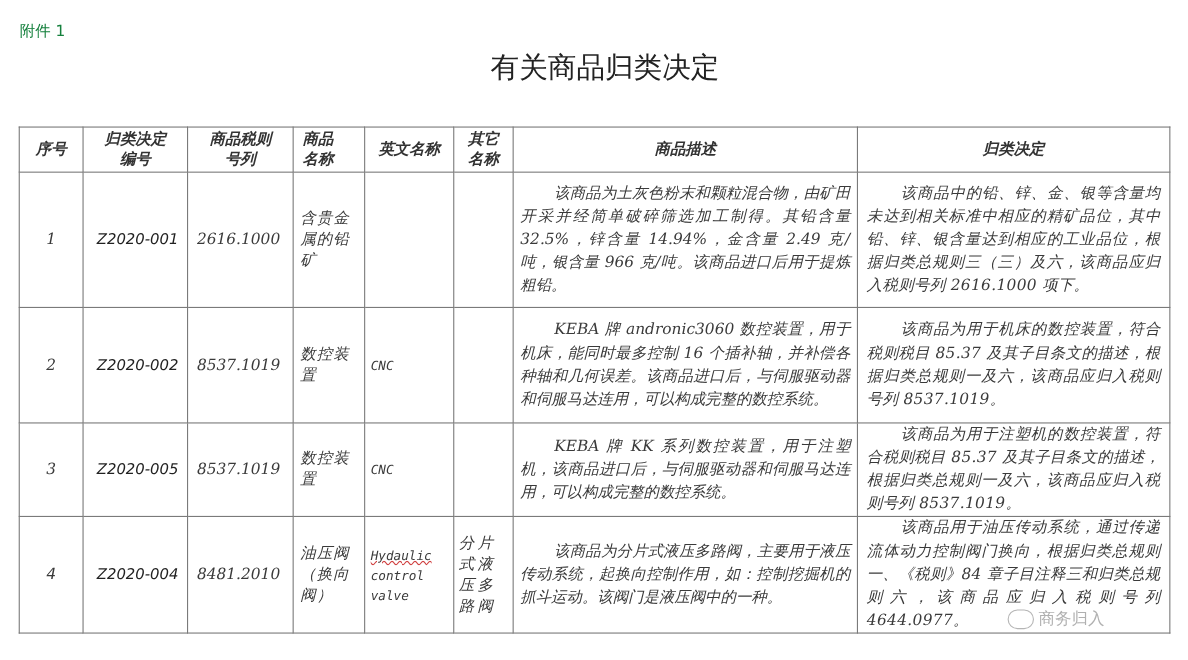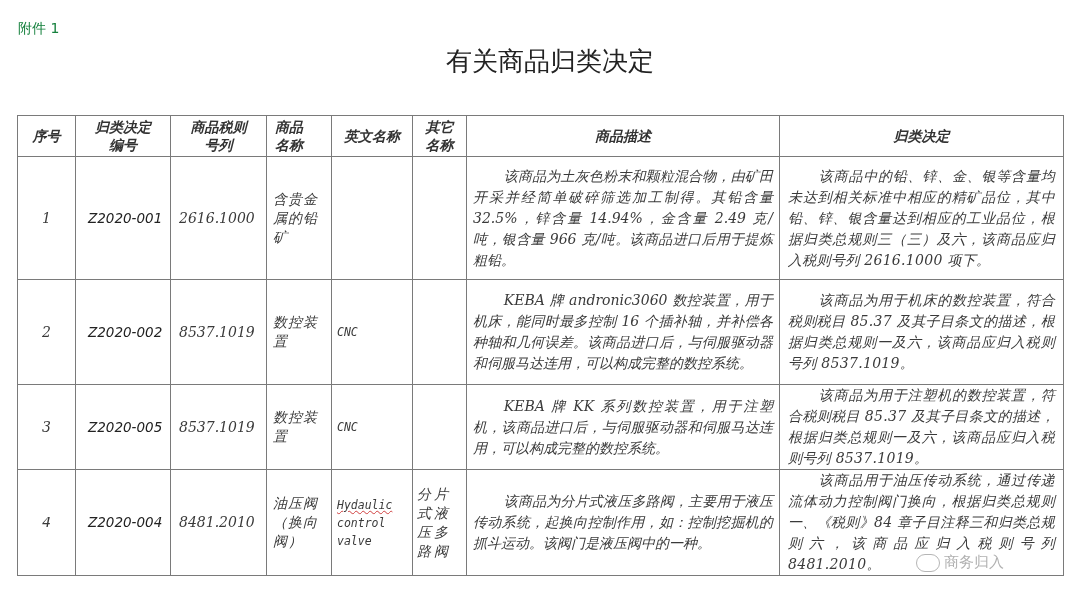--- a/index.html
+++ b/index.html
@@ -90,21 +90,21 @@
       <td class="dec">该商品为用于注塑机的数控装置，符合税则税目 85.37 及其子目条文的描述，根据归类总规则一及六，该商品应归入税则号列 8537.1019。</td>
     </tr>
     <tr style="height:104px">
       <td class="c" style="font-family:'DejaVu Sans','Liberation Sans',sans-serif;">4</td>
       <td class="code">Z2020-004</td>
       <td class="tax">8481.2010</td>
       <td class="name">油压阀（换向阀）</td>
       <td class="eng"><span class="squiggle">Hydaulic</span><br><span>control valve</span></td>
       <td class="other">分片式液压多路阀</td>
       <td class="desc">该商品为分片式液压多路阀，主要用于液压传动系统，起换向控制作用，如：控制挖掘机的抓斗运动。该阀门是液压阀中的一种。</td>
-      <td class="dec">该商品用于油压传动系统，通过传递流体动力控制阀门换向，根据归类总规则一、《税则》84 章子目注释三和归类总规则六，该商品应归入税则号列 8481.2010。</td>
+      <td class="dec">该商品用于油压传动系统，通过传递流体动力控制阀门换向，根据归类总规则一、《税则》84 章子目注释三和归类总规则六，该商品应归入税则号列 4644.0977。</td>
     </tr>
   </tbody>
 </table>
 
 <div class="watermark">
   <span class="wm-icon"></span>
   <span>商务归入</span>
 </div>
 
 </body></html>

